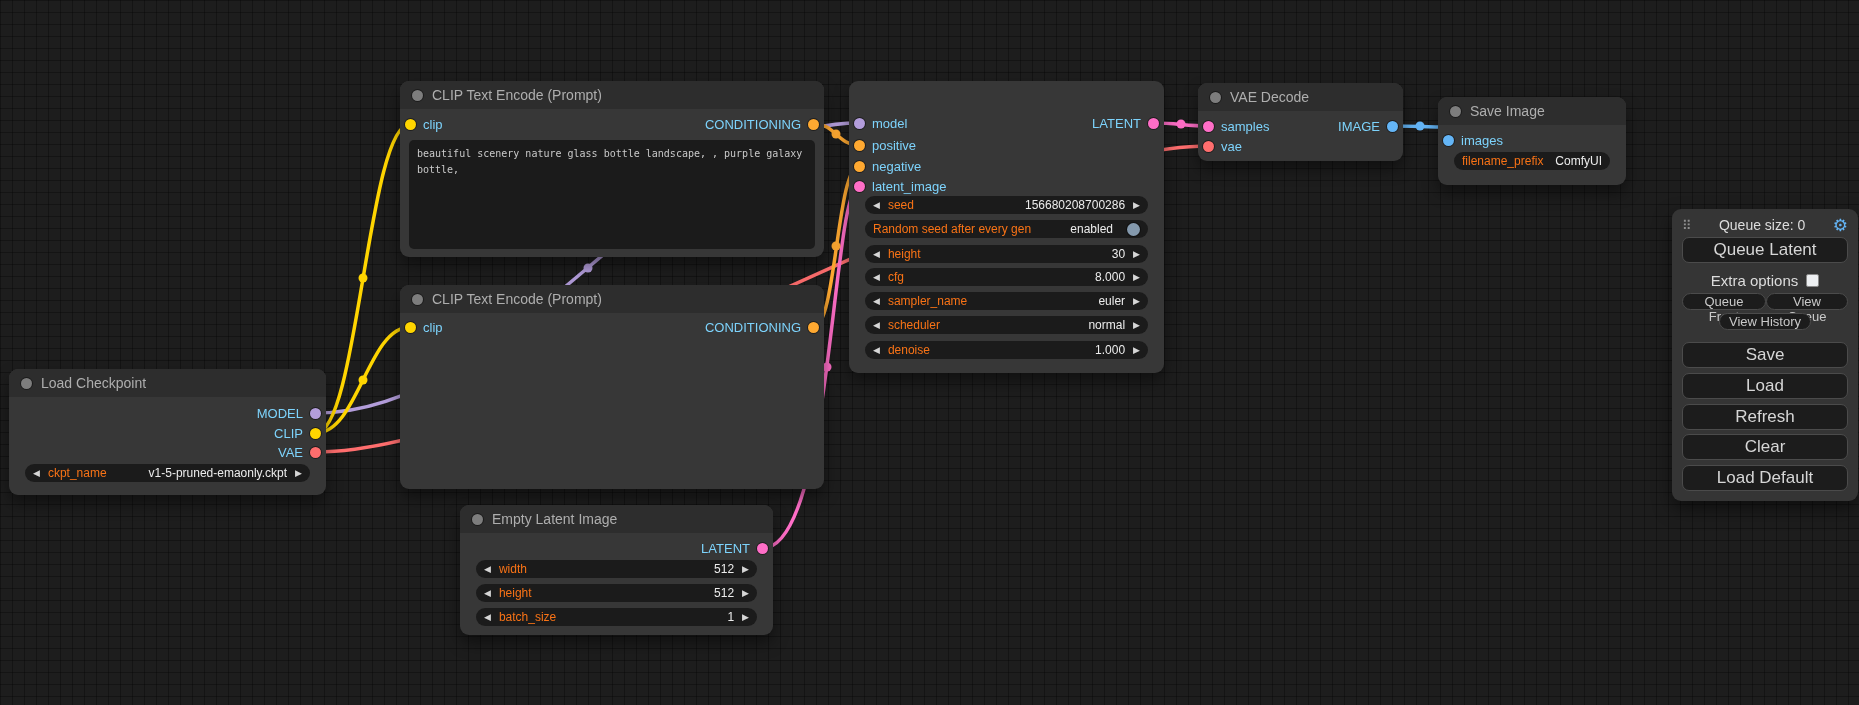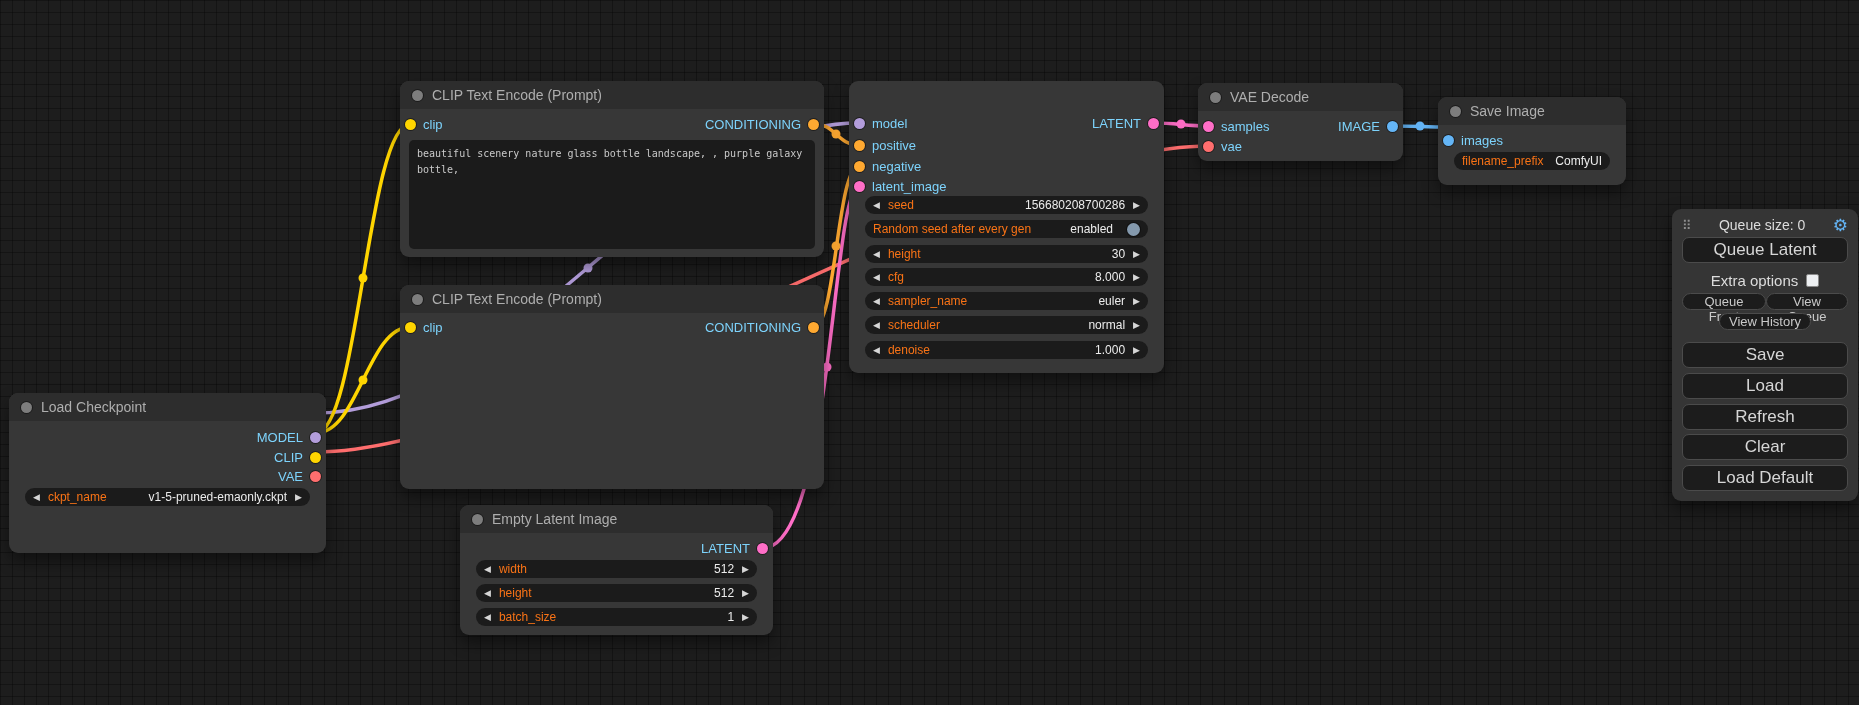--- a/index.html
+++ b/index.html
@@ -105,21 +105,21 @@
   <circle cx="363" cy="278" r="4.5" fill="#FFD500"></circle>
   <circle cx="363" cy="380" r="4.5" fill="#FFD500"></circle>
   <circle cx="762" cy="299" r="4.5" fill="#FF6E6E"></circle>
   <circle cx="836" cy="134" r="4.5" fill="#FFA931"></circle>
   <circle cx="836" cy="246" r="4.5" fill="#FFA931"></circle>
   <circle cx="827" cy="367" r="4.5" fill="#FF6EC7"></circle>
   <circle cx="1181" cy="124" r="4.5" fill="#FF6EC7"></circle>
   <circle cx="1420" cy="126" r="4.5" fill="#64B5F6"></circle>
 </svg>
 
-<div class="node" style="left:9px;top:369px;width:317px;height:160px;margin-top:24px;">
+<div class="node" style="left:9px;top:369px;width:317px;height:126px;">
   <div class="node-title">
     <span class="collapse-dot"></span>
     <span>Load Checkpoint</span>
   </div>
   <div class="slot out" style="top:36px">
     <span>MODEL</span>
     <span class="sdot c-model"></span>
   </div>
   <div class="slot out" style="top:56px">
     <span>CLIP</span>

